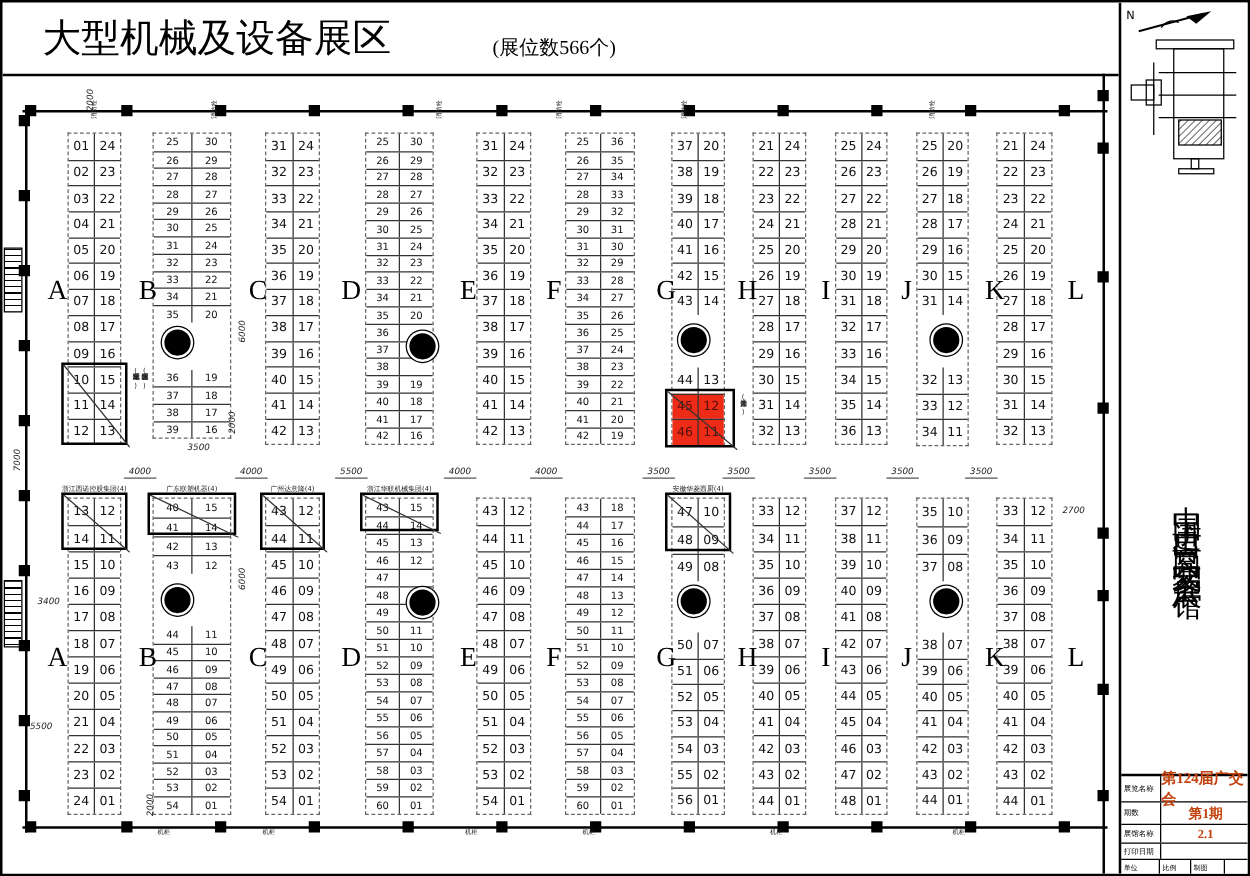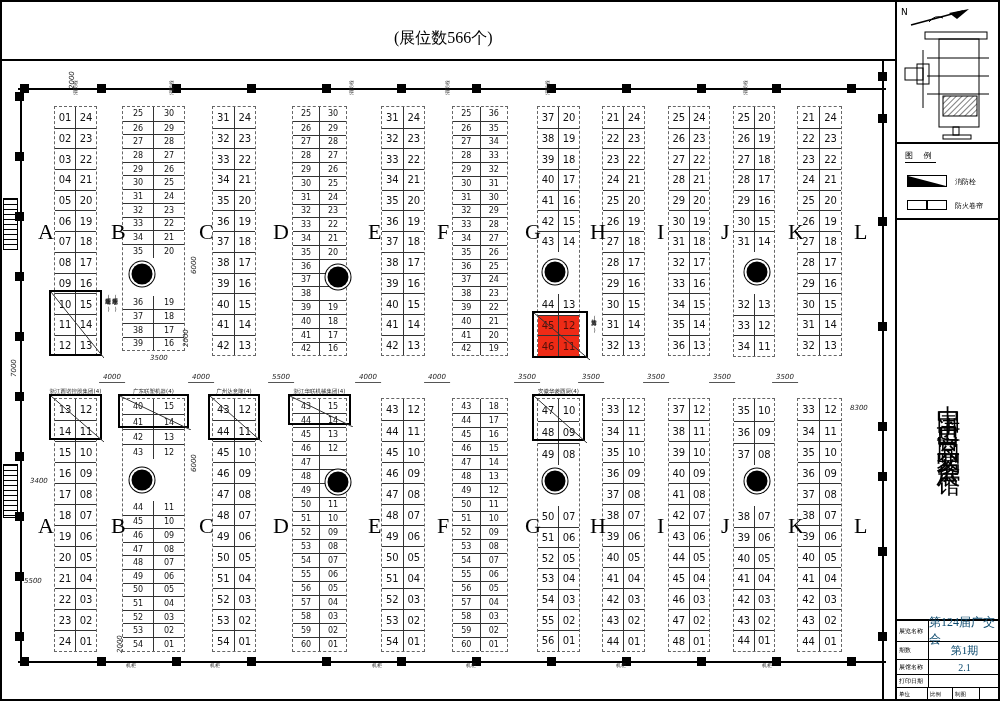--- a/index.html
+++ b/index.html
@@ -43,28 +43,29 @@
   #legend{position:absolute;left:0;top:140px;width:103px;height:78px;border-top:2px solid #000;border-bottom:2px solid #000;box-sizing:border-box;}
   #legend-title{position:absolute;left:8px;top:6px;font-size:8px;letter-spacing:4px;color:#000;border-bottom:1px solid #000;padding-bottom:1px;}
   .legend-item{position:absolute;left:10px;display:flex;align-items:center;gap:8px;}
   .legend-item .lab{font-size:7px;color:#000;}
   #hall-name{position:absolute;left:0;top:222px;width:103px;height:395px;display:flex;align-items:center;justify-content:center;
              writing-mode:vertical-rl;text-orientation:upright;font-family:"Liberation Serif","DejaVu Serif",serif;
              font-size:24px;letter-spacing:6px;color:#000;}
   #title-block{position:absolute;left:0;top:617px;width:103px;height:80px;border-top:2px solid #000;box-sizing:border-box;font-family:"Liberation Serif",serif;}
   .tb-row{display:flex;border-bottom:1px solid #000;align-items:stretch;}
   .tb-label{width:32px;border-right:1px solid #000;font-size:6px;color:#000;display:flex;align-items:center;padding-left:2px;box-sizing:border-box;}
-  .tb-value{flex:1;display:flex;align-items:center;justify-content:center;color:#0c4a6e;}
+  .tb-value{flex:1;display:flex;align-items:center;justify-content:center;color:#c2410c;font-weight:bold;}
   #tb-footer{display:flex;height:13px;}
   #tb-footer span{border-right:1px solid #000;font-size:5.5px;display:flex;align-items:center;padding:0 2px;color:#000;}
 </style>
 </head>
 <body>
 
 <div id="page">
+  <div id="title-main">大型机械及设备展区</div>
   <div id="title-sub">(展位数566个)</div>
   <div id="hdr-line"></div>
 
   <div id="floor">
       <div class="wline" style="left: 16px; top: 29px; width: 868px; height: 1.5px;"></div>
       <div class="wline" style="left: 16px; top: 602px; width: 868px; height: 1.5px;"></div>
       <div class="wline" style="left: 18px; top: 25px; width: 1.5px; height: 582px;"></div>
       <div class="wline" style="left: 880px; top: 0px; width: 1.5px; height: 640px;"></div>
       <div class="sq" style="left: 18px; top: 25px;"></div>
       <div class="sq" style="left: 18px; top: 598px;"></div>
@@ -1390,21 +1391,21 @@
       <div class="dim c" style="left: 720px; top: 314px; border-bottom: 1px solid rgb(85, 85, 85); padding: 0px 4px 1px;">3500</div>
       <div class="dim c" style="left: 783px; top: 314px; border-bottom: 1px solid rgb(85, 85, 85); padding: 0px 4px 1px;">3500</div>
       <div class="dim rot" style="left: 8px; top: 318px;">7000</div>
       <div class="dim rot" style="left: 66px; top: 30px;">2000</div>
       <div class="dim rot" style="left: 188px; top: 215px;">6000</div>
       <div class="dim rot" style="left: 188px; top: 413px;">6000</div>
       <div class="dim" style="left: 148px; top: 295px;">3500</div>
       <div class="dim rot" style="left: 180px; top: 288px;">2000</div>
       <div class="dim" style="left: 28px; top: 418px;">3400</div>
       <div class="dim" style="left: 22px; top: 518px;">5500</div>
-      <div class="dim" style="left: 848px; top: 345px;">8300</div>
+      <div class="dim" style="left: 848px; top: 345px;">2700</div>
       <div class="dim rot" style="left: 114px; top: 594px;">2000</div>
       <div class="wlabel" style="left: 124px; top: 603px;">机柜</div>
       <div class="wlabel" style="left: 208px; top: 603px;">机柜</div>
       <div class="wlabel" style="left: 370px; top: 603px;">机柜</div>
       <div class="wlabel" style="left: 464px; top: 603px;">机柜</div>
       <div class="wlabel" style="left: 614px; top: 603px;">机柜</div>
       <div class="wlabel" style="left: 760px; top: 603px;">机柜</div>
       <div class="wlabel rot" style="left: 70px; top: 36px;">消防栓</div>
       <div class="wlabel rot" style="left: 166px; top: 36px;">消防栓</div>
       <div class="wlabel rot" style="left: 346px; top: 36px;">消防栓</div>
@@ -1435,41 +1436,20 @@
         <line x1="24" y1="46" x2="86" y2="46" stroke="#000"></line>
         <line x1="24" y1="64" x2="86" y2="64" stroke="#000"></line>
         <rect x="2" y="38" width="18" height="12" fill="none" stroke="#000"></rect>
         <rect x="14" y="34" width="12" height="20" fill="none" stroke="#000"></rect>
         <line x1="20" y1="20" x2="20" y2="78" stroke="#000"></line>
         <rect x="40" y="66" width="34" height="20" fill="url(#hatch)" stroke="#000"></rect>
         <rect x="50" y="97" width="6" height="8" fill="none" stroke="#000"></rect>
         <rect x="40" y="105" width="28" height="4" fill="none" stroke="#000"></rect>
       </svg>
     </div>
-    <div id="legend">
-      <div id="legend-title">图 例</div>
-      <div class="legend-item" style="top:28px;">
-        <span>
-          <svg width="40" height="12" viewBox="0 0 40 12">
-              <rect x="0.5" y="0.5" width="39" height="11" fill="none" stroke="#000"></rect>
-              <polygon points="1,11 39,11 1,1" fill="#000"></polygon>
-            </svg>
-        </span>
-        <span class="lab">消防栓</span>
-      </div>
-      <div class="legend-item" style="top:52px;">
-        <span>
-          <svg width="40" height="12" viewBox="0 0 40 12">
-              <rect x="0.5" y="1.5" width="19" height="9" fill="none" stroke="#000"></rect>
-              <rect x="20.5" y="1.5" width="19" height="9" fill="none" stroke="#000"></rect>
-            </svg>
-        </span>
-        <span class="lab">防火卷帘</span>
-      </div>
-    </div>
     <div id="hall-name">中国进出口商品交易会展馆</div>
     <div id="title-block">
       <div class="tb-row" style="height:20px;">
         <span class="tb-label">展览名称</span>
         <span class="tb-value" style="font-size:12px;">第124届广交会</span>
       </div>
       <div class="tb-row" style="height:17px;">
         <span class="tb-label">期数</span>
         <span class="tb-value" style="font-size:11px;">第1期</span>
       </div>

